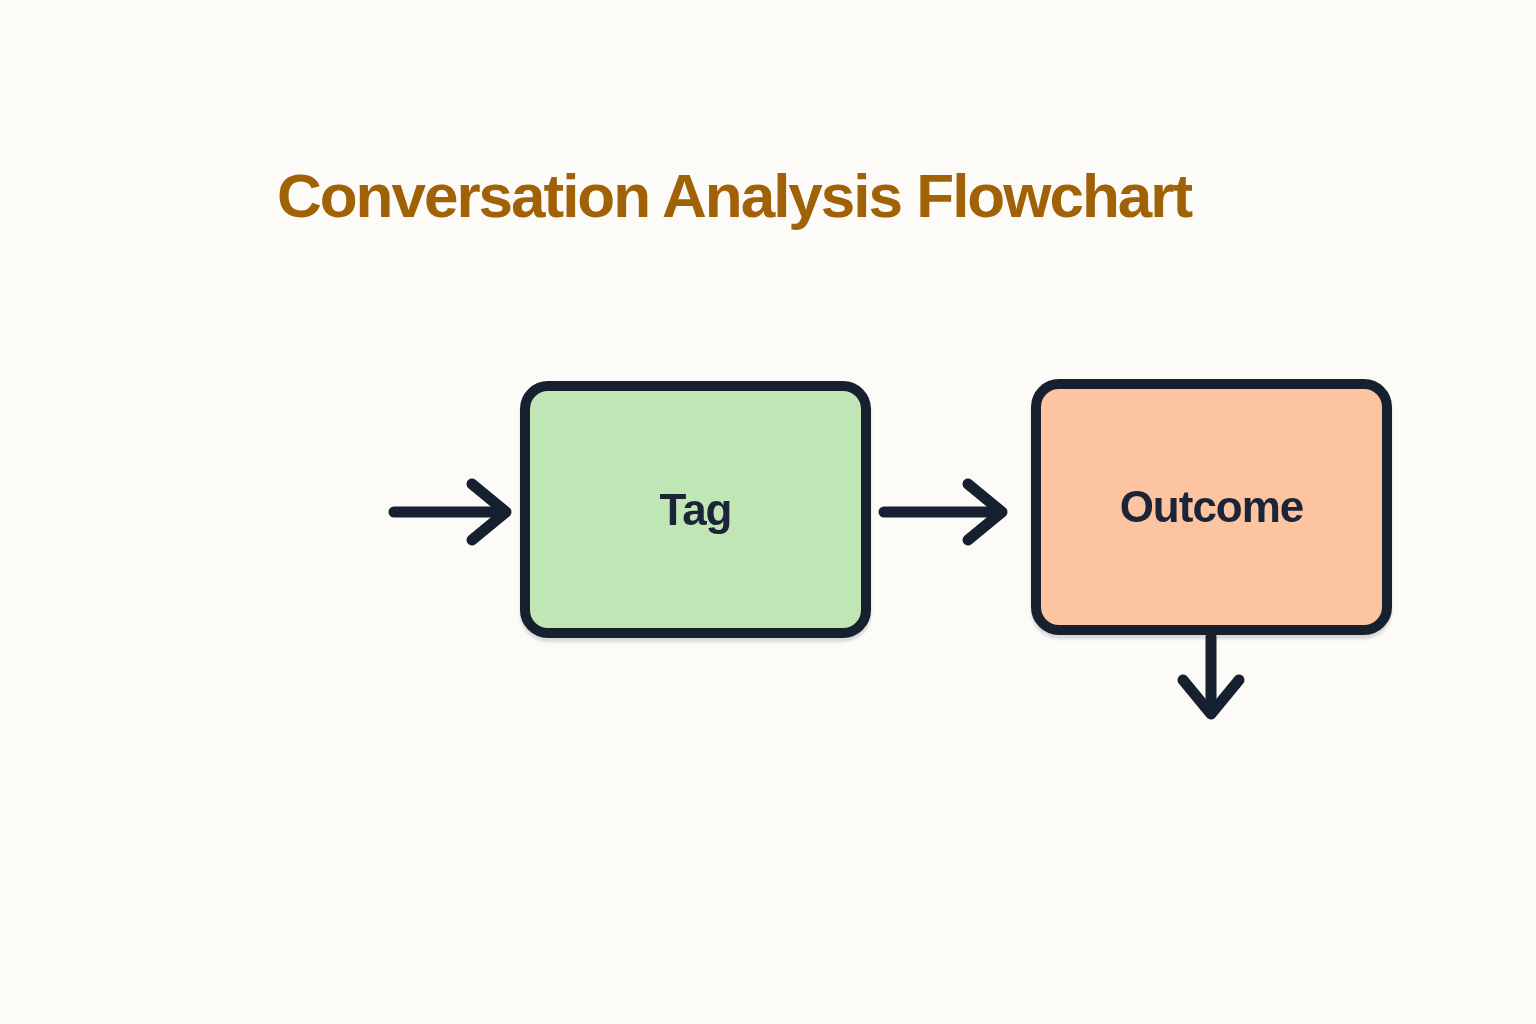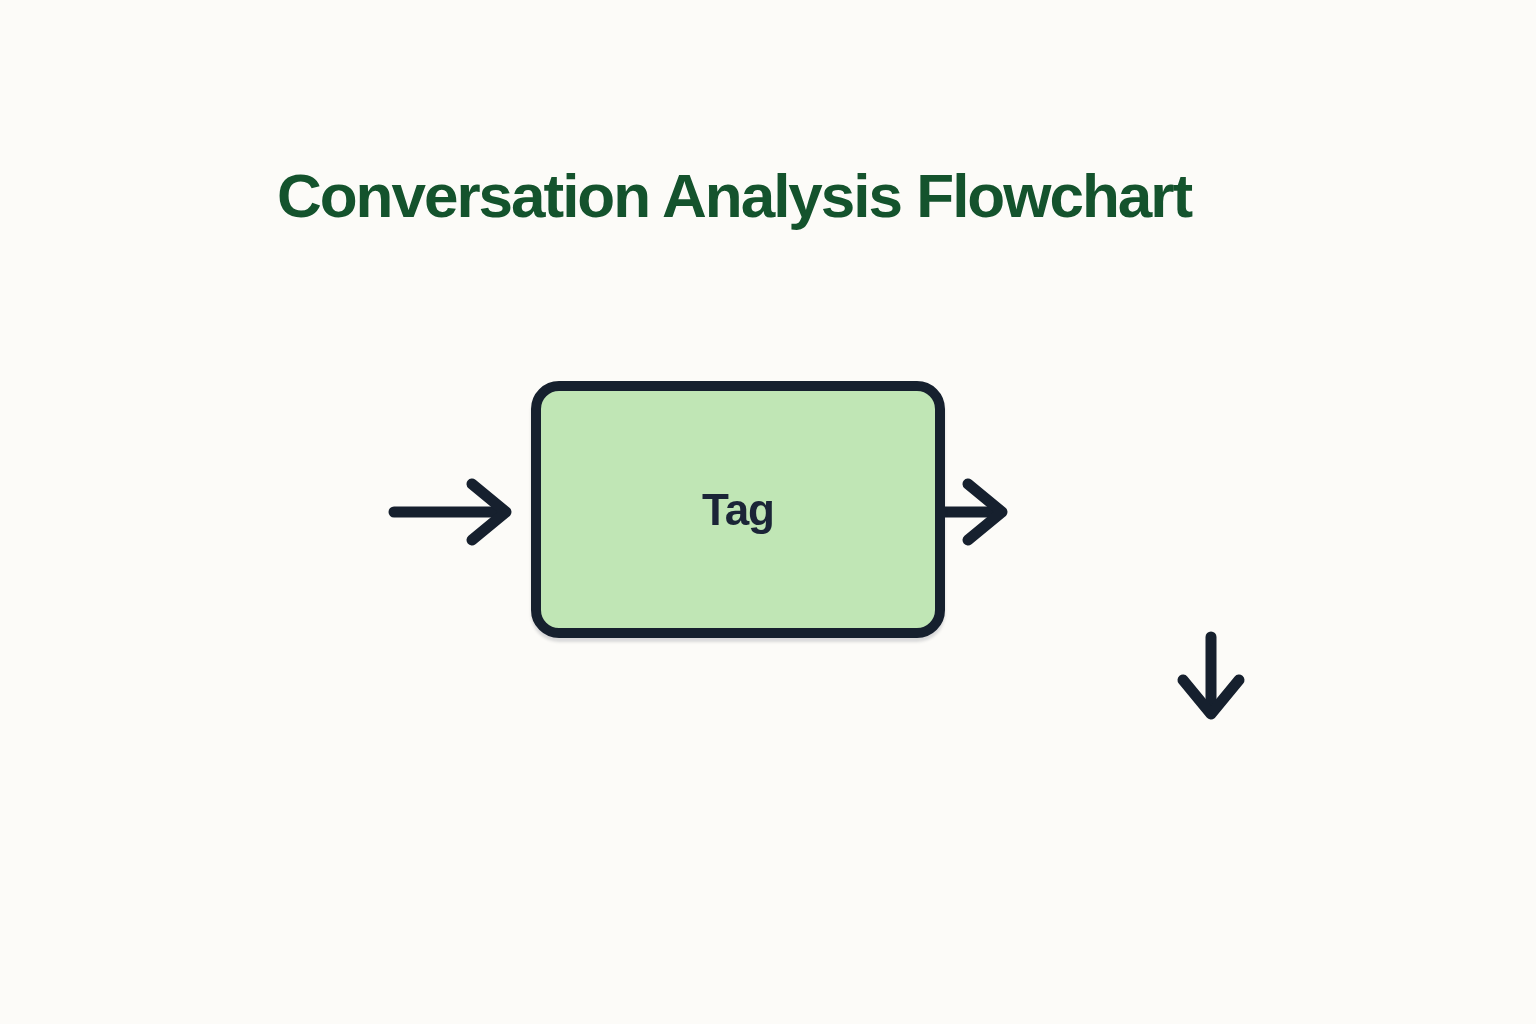--- a/index.html
+++ b/index.html
@@ -18,41 +18,41 @@
   }
   .diagram-title {
     position: absolute;
     top: 118px;
     left: 0;
     width: 1468px;
     text-align: center;
     font-size: 62px;
     font-weight: 700;
     letter-spacing: -2px;
-    color: #14532d;
+    color: #a16207;
   }
   .node {
     position: absolute;
     box-sizing: border-box;
     border: 10px solid #16202E;
     border-radius: 28px;
     display: flex;
     align-items: center;
     justify-content: center;
     text-align: center;
     font-size: 44px;
     font-weight: 700;
     line-height: 1.3;
     color: #1B2537;
     letter-spacing: -1px;
     box-shadow: 0 4px 3px rgba(20,30,45,0.15);
     padding: 0 20px;
   }
   .node-conversation-type { left: 25px;   top: 380px; width: 367px; height: 257px; }
-  .node-tag               { left: 531px;  top: 381px; width: 414px; height: 257px; }
+  .node-tag               { left: 520px;  top: 381px; width: 351px; height: 257px; }
   .node-outcome           { left: 1031px; top: 379px; width: 361px; height: 256px; }
   .node-insights-dashboard{ left: 1028px; top: 722px; width: 364px; height: 221px; }
   .edges-layer {
     position: absolute;
     left: 0;
     top: 0;
     width: 1536px;
     height: 1024px;
     pointer-events: none;
   }
@@ -82,15 +82,18 @@
         <polyline points="1183,680 1211,714 1239,680"></polyline>
       </g>
     </g>
   </svg>
 
 
   <div class="node node-tag" style="background: rgb(192, 230, 181);">
     <span>Tag</span>
   </div>
 
+  <div class="node node-outcome" style="background: rgb(253, 196, 161);">
+    <span>Outcome</span>
+  </div>
 
 
 </div>
 
 </body></html>

